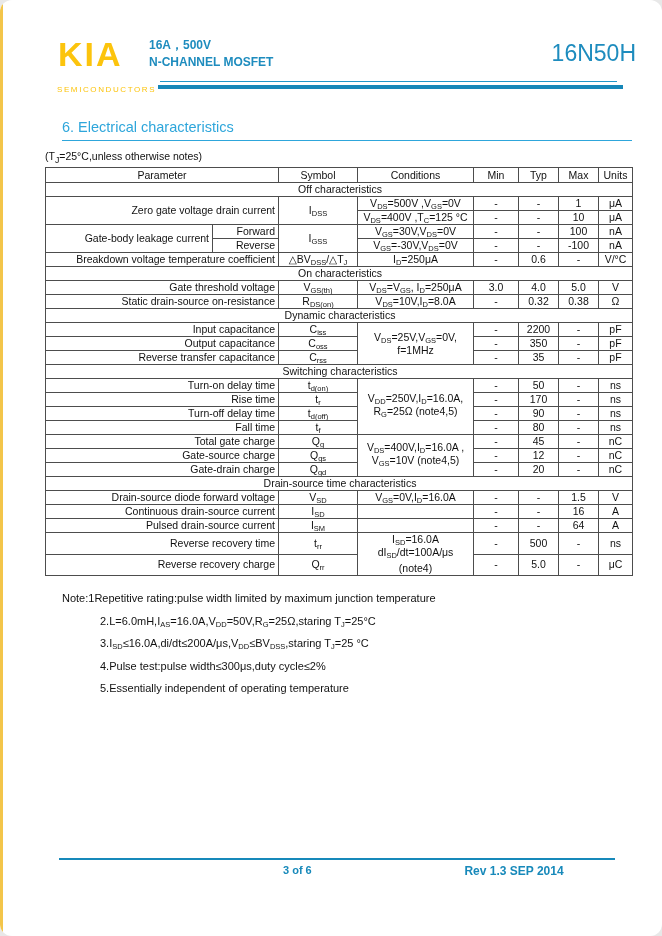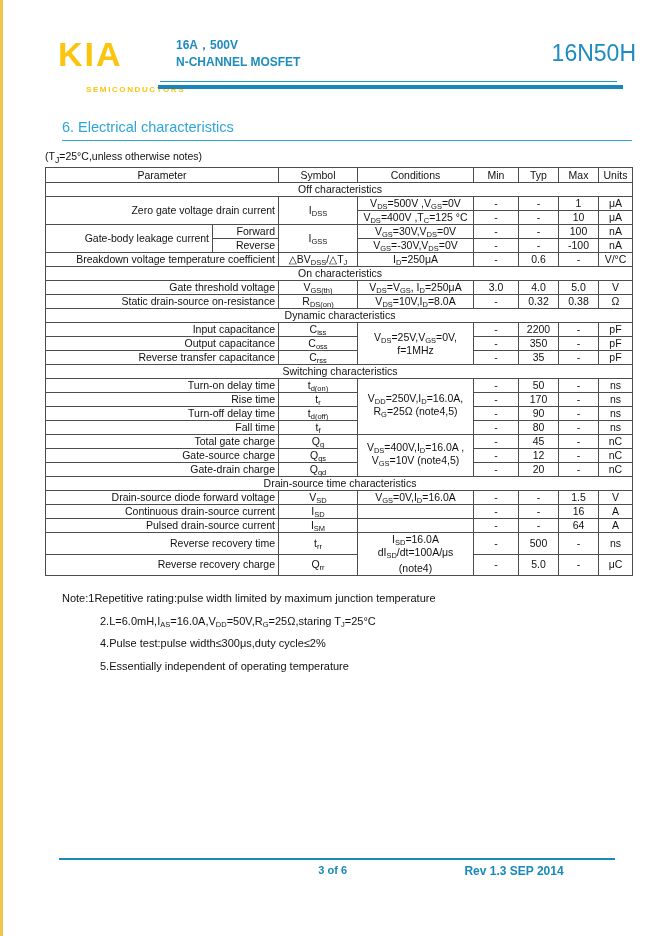--- a/index.html
+++ b/index.html
@@ -1,28 +1,29 @@
 <!DOCTYPE html>
 <html><head>
 <meta charset="utf-8">
 <style>
   html,body { margin:0; padding:0; background:#e8e8e8; }
   .page {
     position:relative; width:662px; height:936px; background:#ffffff;
     font-family:"Liberation Sans", sans-serif; color:#111; overflow:hidden;
     margin:0 auto;
+    border-radius:12px;
   }
   .left-accent { position:absolute; left:0; top:0; width:3px; height:936px; background:#f3c54a; }
 
   
   .logo { position:absolute; left:58px; top:34px; font-size:34px; font-weight:bold;
           letter-spacing:2px; color:#FCC40D; line-height:40px; }
-  .logo-sub { position:absolute; left:57px; top:85px; font-size:8px; font-weight:bold;
-          letter-spacing:1.6px; color:#FCC40D;margin-left:29px; }
-  .tagline { position:absolute; left:176px; top:37px; font-size:12px; font-weight:bold;
+  .logo-sub { position:absolute; left:57px; top:85px; font-size:8px; font-weight:normal;
+          letter-spacing:1.6px; color:#FCC40D; }
+  .tagline { position:absolute; left:149px; top:37px; font-size:12px; font-weight:bold;
           color:#1E8CBE; line-height:17px; }
   .part-number { position:absolute; right:26px; top:40px; font-size:23px; color:#1E8CBE; }
   .rule-thin { position:absolute; left:160px; top:81px; width:457px; height:1px; background:#2196C8; }
   .rule-thick { position:absolute; left:158px; top:85px; width:465px; height:4px; background:#1687B8; }
 
   
   .section-title { position:absolute; left:62px; top:119px; width:570px;
           font-size:14.5px; color:#2EA6DB; padding-bottom:5px;
           border-bottom:1px solid #2EA6DB; }
 
@@ -43,21 +44,21 @@
   .spec-table td br + * { line-height:12px; }
 
   
   .notes { position:absolute; left:62px; top:587px; font-size:11px; color:#111; }
   .notes .note-line { line-height:22.5px; white-space:nowrap; }
   .notes .note-line:not(:first-child) { margin-left:38px; }
   .notes sub { font-size:7.5px; line-height:0; vertical-align:-2px; }
 
   
   .footer-line { position:absolute; left:59px; top:858px; width:556px; height:2px; background:#1789BA; }
-  .footer-page { position:absolute; left:283px; top:864px; width:64px; text-align:right;
+  .footer-page { position:absolute; left:283px; top:864px; width:64px; text-align:left;
           font-size:11px; font-weight:bold; color:#1789BA; }
   .footer-rev { position:absolute; left:455px; top:864px; width:118px; text-align:center;
           font-size:12px; font-weight:bold; color:#1789BA; }
 </style>
 </head>
 <body>
 
 <div class="page">
   <div class="left-accent"></div>
 
@@ -298,20 +299,21 @@
           <td>5.0</td>
           <td>-</td>
           <td>μC</td>
         </tr>
       </tbody>
   </table>
 
   <div class="notes">
     <div class="note-line">Note:1Repetitive rating:pulse width limited by maximum junction temperature</div>
     <div class="note-line">2.L=6.0mH,I<sub>AS</sub>=16.0A,V<sub>DD</sub>=50V,R<sub>G</sub>=25Ω,staring T<sub>J</sub>=25°C</div>
+    <div class="note-line">3.I<sub>SD</sub>≤16.0A,di/dt≤200A/μs,V<sub>DD</sub>≤BV<sub>DSS</sub>,staring T<sub>J</sub>=25 °C</div>
     <div class="note-line">4.Pulse test:pulse width≤300μs,duty cycle≤2%</div>
     <div class="note-line">5.Essentially independent of operating temperature</div>
   </div>
 
   <div class="footer-line"></div>
   <div class="footer-page">3 of 6</div>
   <div class="footer-rev">Rev 1.3 SEP 2014</div>
 </div>
 
 </body></html>

